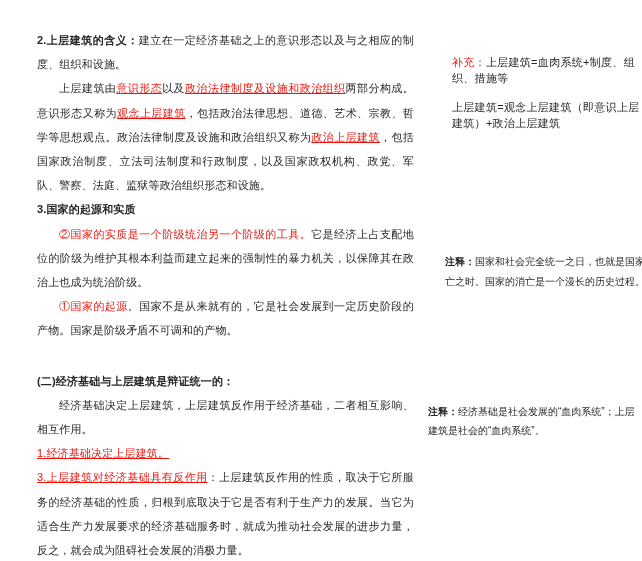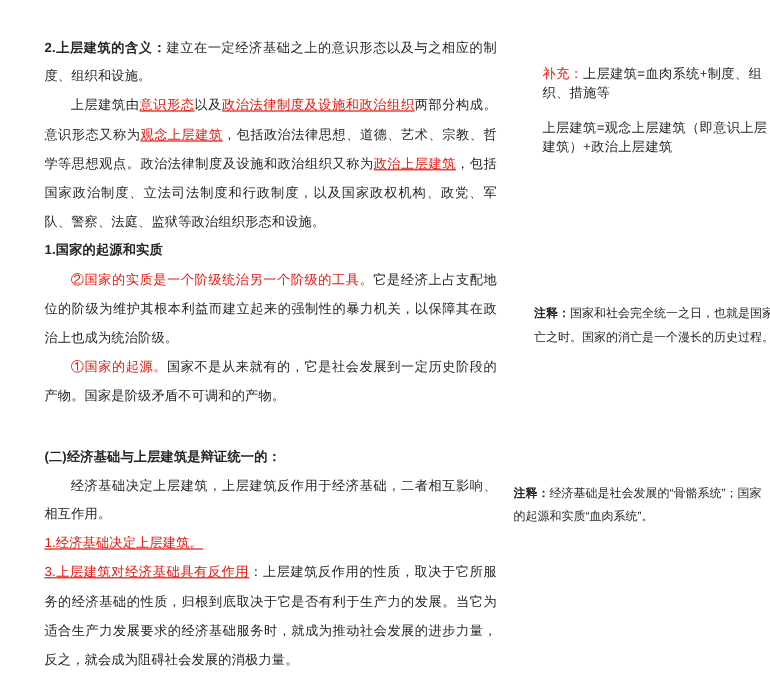--- a/index.html
+++ b/index.html
@@ -47,31 +47,31 @@
     font-size: 10px; line-height: 19px;
   }
 </style>
 </head>
 <body>
 
 <div class="page">
   <div class="main-col" id="main-col">
       <p class="para"><span class="seg b">2.上层建筑的含义：</span><span class="seg ">建立在一定经济基础之上的意识形态以及与之相应的制度、组织和设施。</span></p>
       <p class="para indent"><span class="seg ">上层建筑由</span><span class="seg r">意识形态</span><span class="seg ">以及</span><span class="seg r">政治法律制度及设施和政治组织</span><span class="seg ">两部分构成。意识形态又称为</span><span class="seg r">观念上层建筑</span><span class="seg ">，包括政治法律思想、道德、艺术、宗教、哲学等思想观点。政治法律制度及设施和政治组织又称为</span><span class="seg r">政治上层建筑</span><span class="seg ">，包括国家政治制度、立法司法制度和行政制度，以及国家政权机构、政党、军队、警察、法庭、监狱等政治组织形态和设施。</span></p>
-      <p class="para"><span class="seg b">1.国家的起源和实质</span></p>
+      <p class="para"><span class="seg b">3.国家的起源和实质</span></p>
       <p class="para indent"><span class="seg rb">②国家的实质是一个阶级统治另一个阶级的工具。</span><span class="seg ">它是经济上占支配地位的阶级为维护其根本利益而建立起来的强制性的暴力机关，以保障其在政治上也成为统治阶级。</span></p>
       <p class="para indent"><span class="seg rb">①国家的起源。</span><span class="seg ">国家不是从来就有的，它是社会发展到一定历史阶段的产物。国家是阶级矛盾不可调和的产物。</span></p>
       <p class="para gap"><span class="seg b">(二)经济基础与上层建筑是辩证统一的：</span></p>
       <p class="para indent"><span class="seg ">经济基础决定上层建筑，上层建筑反作用于经济基础，二者相互影响、相互作用。</span></p>
       <p class="para"><span class="seg r">1.经济基础决定上层建筑。</span></p>
       <p class="para"><span class="seg r">3.上层建筑对经济基础具有反作用</span><span class="seg ">：上层建筑反作用的性质，取决于它所服务的经济基础的性质，归根到底取决于它是否有利于生产力的发展。当它为适合生产力发展要求的经济基础服务时，就成为推动社会发展的进步力量，反之，就会成为阻碍社会发展的消极力量。</span></p>
     </div>
   <div class="ann" id="ann-0">
       <p class="ann-para"><span class="seg rb">补充：</span><span class="seg ">上层建筑=血肉系统+制度、组织、措施等</span></p>
       <p class="ann-para"><span class="seg ">上层建筑=观念上层建筑（即意识上层建筑）+政治上层建筑</span></p>
     </div>
   <div class="ann" id="ann-1">
       <p class="ann-para"><span class="seg b">注释：</span><span class="seg ">国家和社会完全统一之日，也就是国家消亡之时。国家的消亡是一个漫长的历史过程。</span></p>
     </div>
   <div class="ann" id="ann-2">
-      <p class="ann-para"><span class="seg b">注释：</span><span class="seg ">经济基础是社会发展的“骨骼系统”；国家的起源和实质“血肉系统”。</span></p>
+      <p class="ann-para"><span class="seg b">注释：</span><span class="seg ">经济基础是社会发展的“血肉系统”；上层建筑是社会的“血肉系统”。</span></p>
     </div>
 </div>
 
 </body></html>

